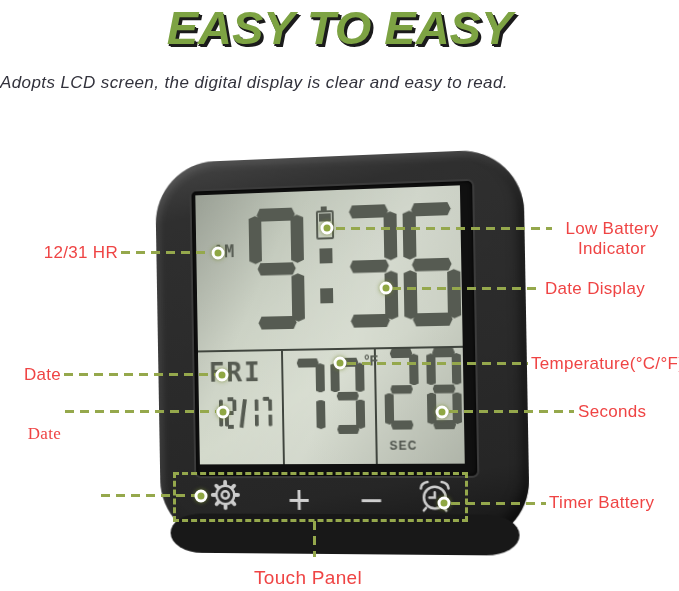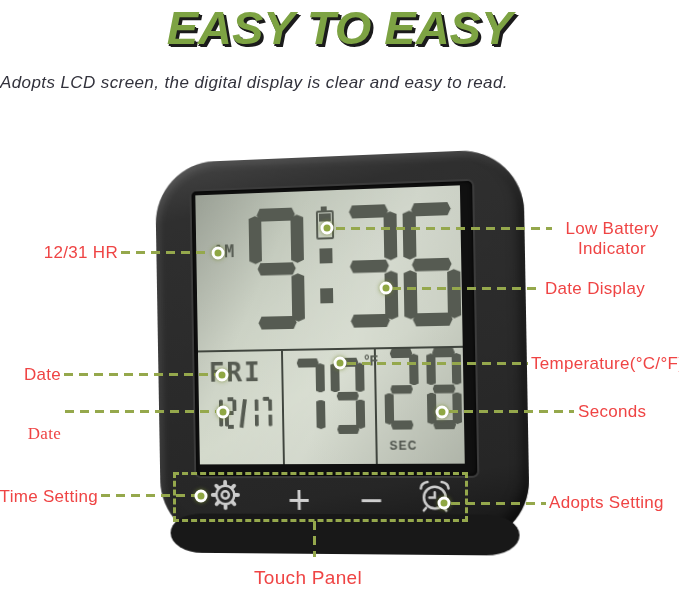--- a/index.html
+++ b/index.html
@@ -211,27 +211,26 @@
           <path d="M6.4 19.4 L5 21"></path>
           <path d="M17.6 19.4 L19 21"></path>
         </svg>
       </span>
     </div>
   </div>
 
   <div class="ann-label r" style="right:561px;top:243px;">12/31 HR</div>
   <div class="ann-label r" style="right:618px;top:365px;">Date</div>
   <div class="ann-label r" style="right:618px;top:424px;font-family:Liberation Serif, serif;">Date</div>
-  <div class="ann-label r" style="right:581px;top:487px;">Time Setting</div>
 
   <div class="ann-label c" style="left:556px;top:219px;width:112px;">Low Battery Indicator</div>
   <div class="ann-label" style="left:545px;top:279px;">Date Display</div>
   <div class="ann-label" style="left:531px;top:354px;">Temperature(°C/°F)</div>
   <div class="ann-label" style="left:578px;top:402px;">Seconds</div>
-  <div class="ann-label" style="left:549px;top:493px;">Adopts Setting</div>
+  <div class="ann-label" style="left:549px;top:493px;">Timer Battery</div>
 
   <div class="ann-label c" style="left:228px;top:568px;width:160px;font-size:19px;">Touch Panel</div>
 
   <div class="hline" style="left:121px;top:251px;width:92px;"></div>
   <div class="hline" style="left:64px;top:373px;width:151px;"></div>
   <div class="hline" style="left:65px;top:410px;width:151px;"></div>
   <div class="hline" style="left:101px;top:494px;width:95px;"></div>
   <div class="hline" style="left:336px;top:227px;width:216px;"></div>
   <div class="hline" style="left:392px;top:287px;width:149px;"></div>
   <div class="hline" style="left:347px;top:362px;width:181px;"></div>

